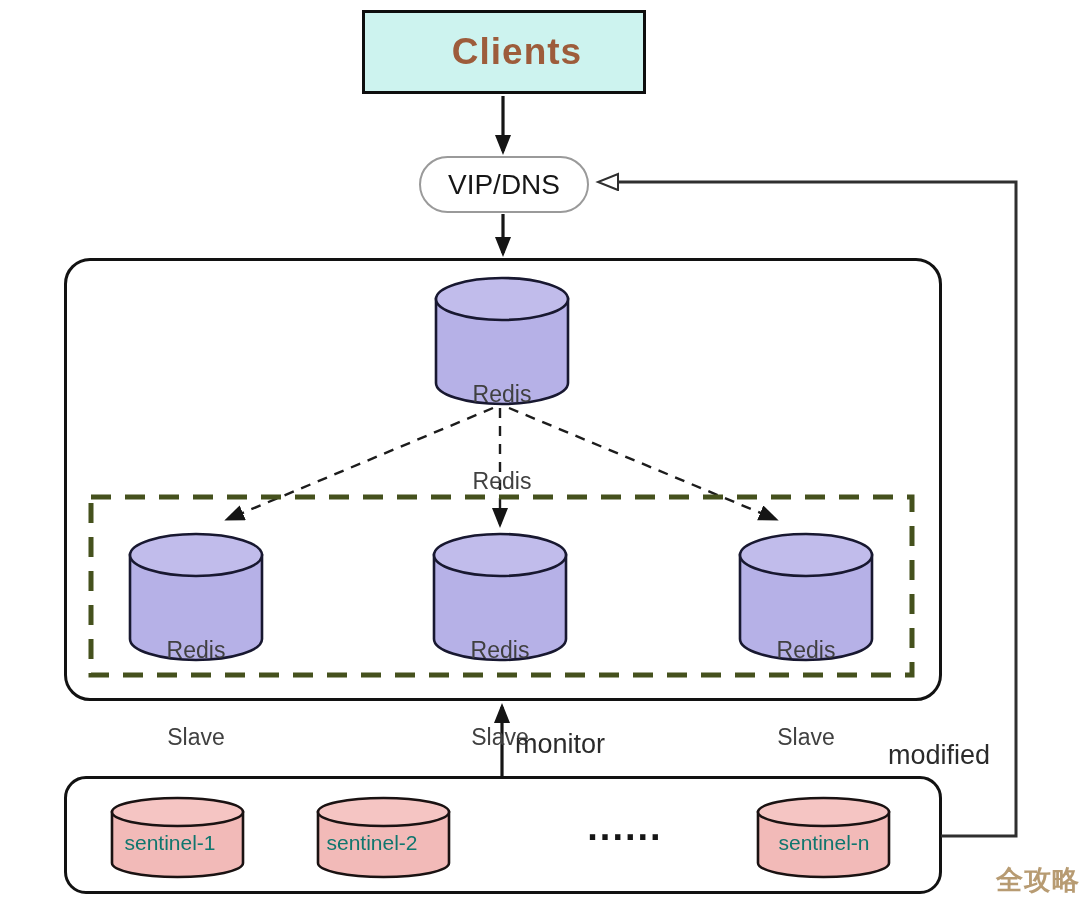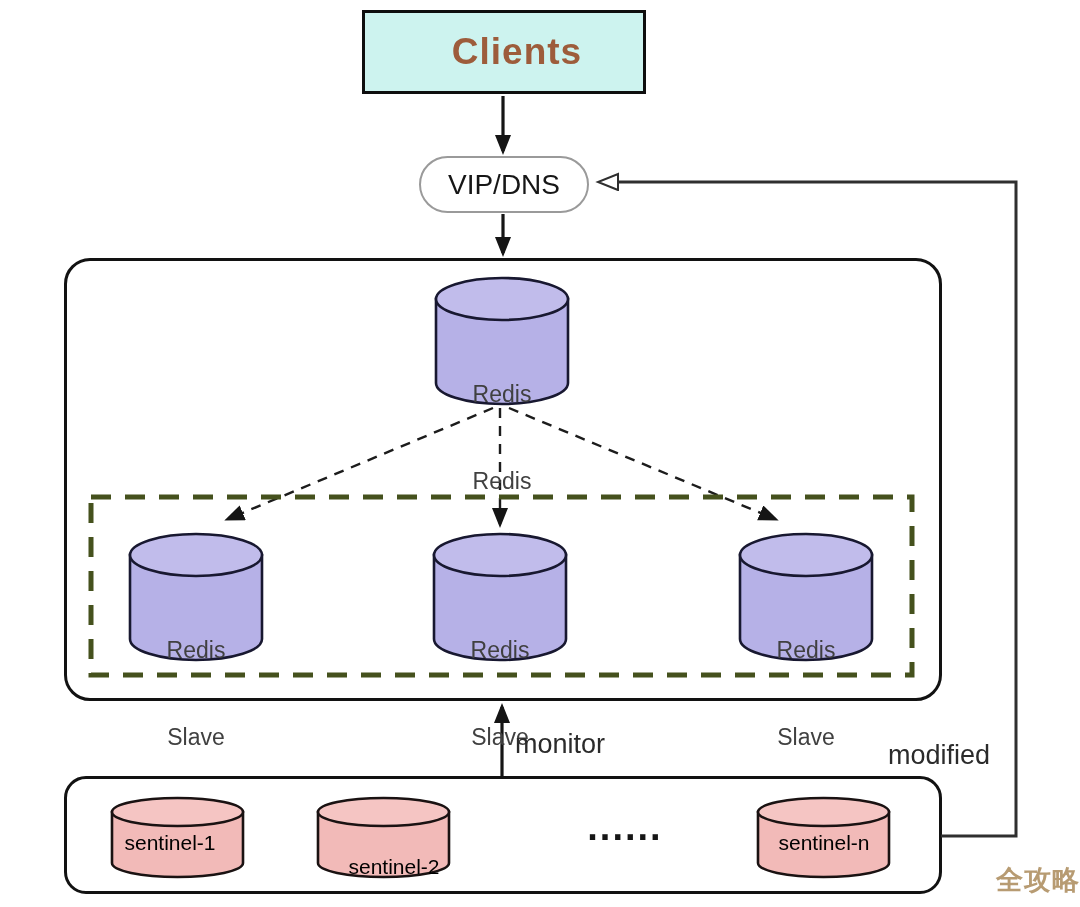--- a/index.html
+++ b/index.html
@@ -35,24 +35,24 @@
     font-size:28px;color:#161616;
   }
   .cyl-label{
     width:132px;font-size:23px;font-weight:400;color:#404040;line-height:29px;
   }
   .master-label{left:436px;top:322px;}
   .slave1-label{left:130px;top:578px;}
   .slave2-label{left:434px;top:578px;}
   .slave3-label{left:740px;top:578px;}
   .sent-label{
-    width:116px;font-size:21px;font-weight:500;color:#000000;line-height:26px;top:830px;
+    width:116px;font-size:21px;font-weight:500;color:#0f766e;line-height:26px;top:830px;
   }
   .sent1-label{left:112px;}
-  .sent2-label{left:336px;margin-top:24px;}
+  .sent2-label{left:314px;}
   .sentn-label{left:758px;margin-left:8px;}
   .ellipsis-label{
     left:570px;top:806px;width:110px;font-size:38px;font-weight:700;
     letter-spacing:2px;color:#161616;
   }
   .edge-label{font-size:27px;color:#2b2b2b;text-align:center;}
   .monitor-label{left:515px;top:729px;}
   .modified-label{left:888px;top:724px;margin-top:16px;}
   .watermark{
     left:996px;top:862px;width:84px;font-size:27px;font-weight:700;color:#b79b72;

